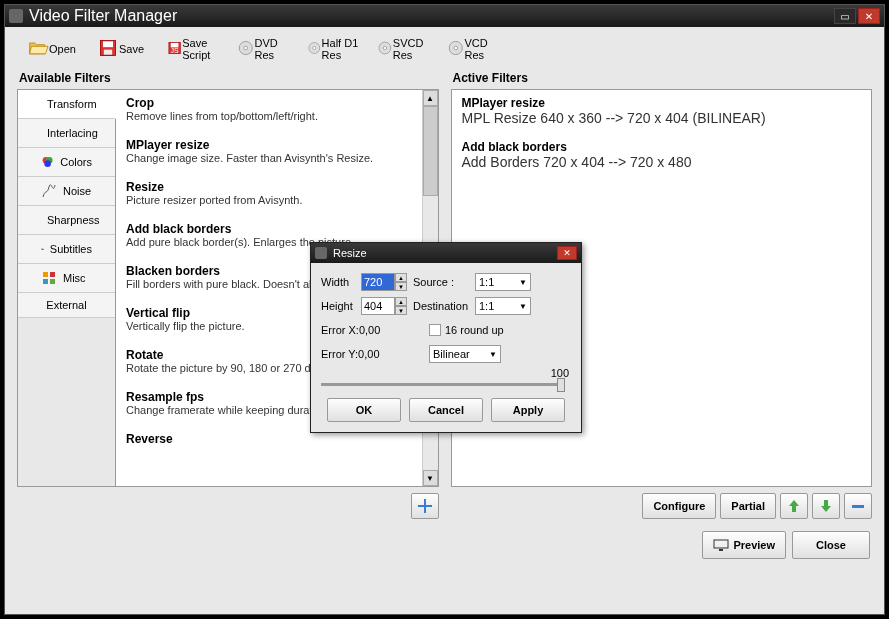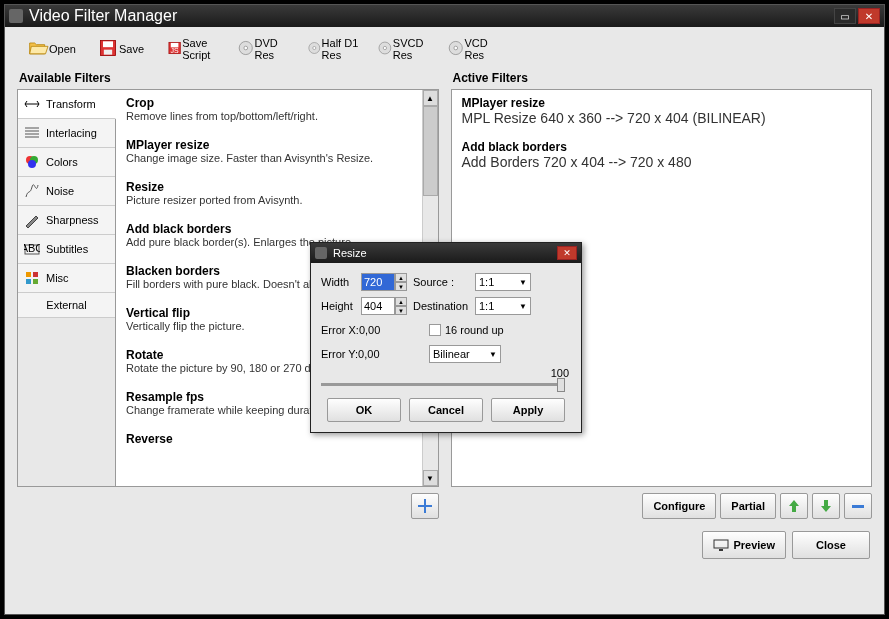--- a/index.html
+++ b/index.html
@@ -12,21 +12,21 @@
 .titlebar .win-close { background: #c0392b; border-color: #922; }
 .toolbar { display: flex; padding: 8px 20px; gap: 12px; }
 .tb-btn { display: flex; flex-direction: row; align-items: center; width: 58px; cursor: pointer; padding: 2px; }
 .tb-btn .tb-icon { width: 22px; height: 20px; margin-bottom: 2px; }
 .tb-btn .tb-label { font-size: 11px; color: #000; }
 .content { display: flex; padding: 0 12px 6px 12px; gap: 12px; }
 .col { flex: 1; display: flex; flex-direction: column; }
 .section-header { font-weight: bold; font-size: 12px; margin-bottom: 4px; padding-left: 2px; }
 .panel-area { display: flex; border: 1px solid #999; background: #fff; height: 398px; }
 .tabs { width: 98px; background: #e8e8e8; border-right: 1px solid #999; display: flex; flex-direction: column; }
-.tab { display: flex; align-items: center; gap: 6px; padding: 6px 6px; border-bottom: 1px solid #ccc; cursor: pointer; background: #f4f4f4; }
+.tab { display: flex; align-items: center; gap: 6px; padding: 6px 23px; border-bottom: 1px solid #ccc; cursor: pointer; background: #f4f4f4; }
 .tab.active { background: #fff; border-right: 1px solid #fff; margin-right: -1px; }
 .tab .tab-icon { width: 16px; height: 16px; }
 .filter-list { flex: 1; overflow-y: auto; padding: 6px 10px; position: relative; }
 .filter-item { margin-bottom: 16px; cursor: pointer; }
 .filter-item .f-title { font-weight: bold; font-size: 12px; }
 .filter-item .f-desc { font-size: 11px; color: #333; }
 .scrollbar { width: 16px; background: #e8e8e8; border-left: 1px solid #ccc; display: flex; flex-direction: column; }
 .sb-arrow { height: 16px; background: #ddd; border: 1px solid #aaa; display: flex; align-items: center; justify-content: center; font-size: 8px; }
 .sb-track { flex: 1; position: relative; }
 .sb-thumb { position: absolute; top: 0; width: 100%; height: 90px; background: #ccc; border: 1px solid #aaa; }

